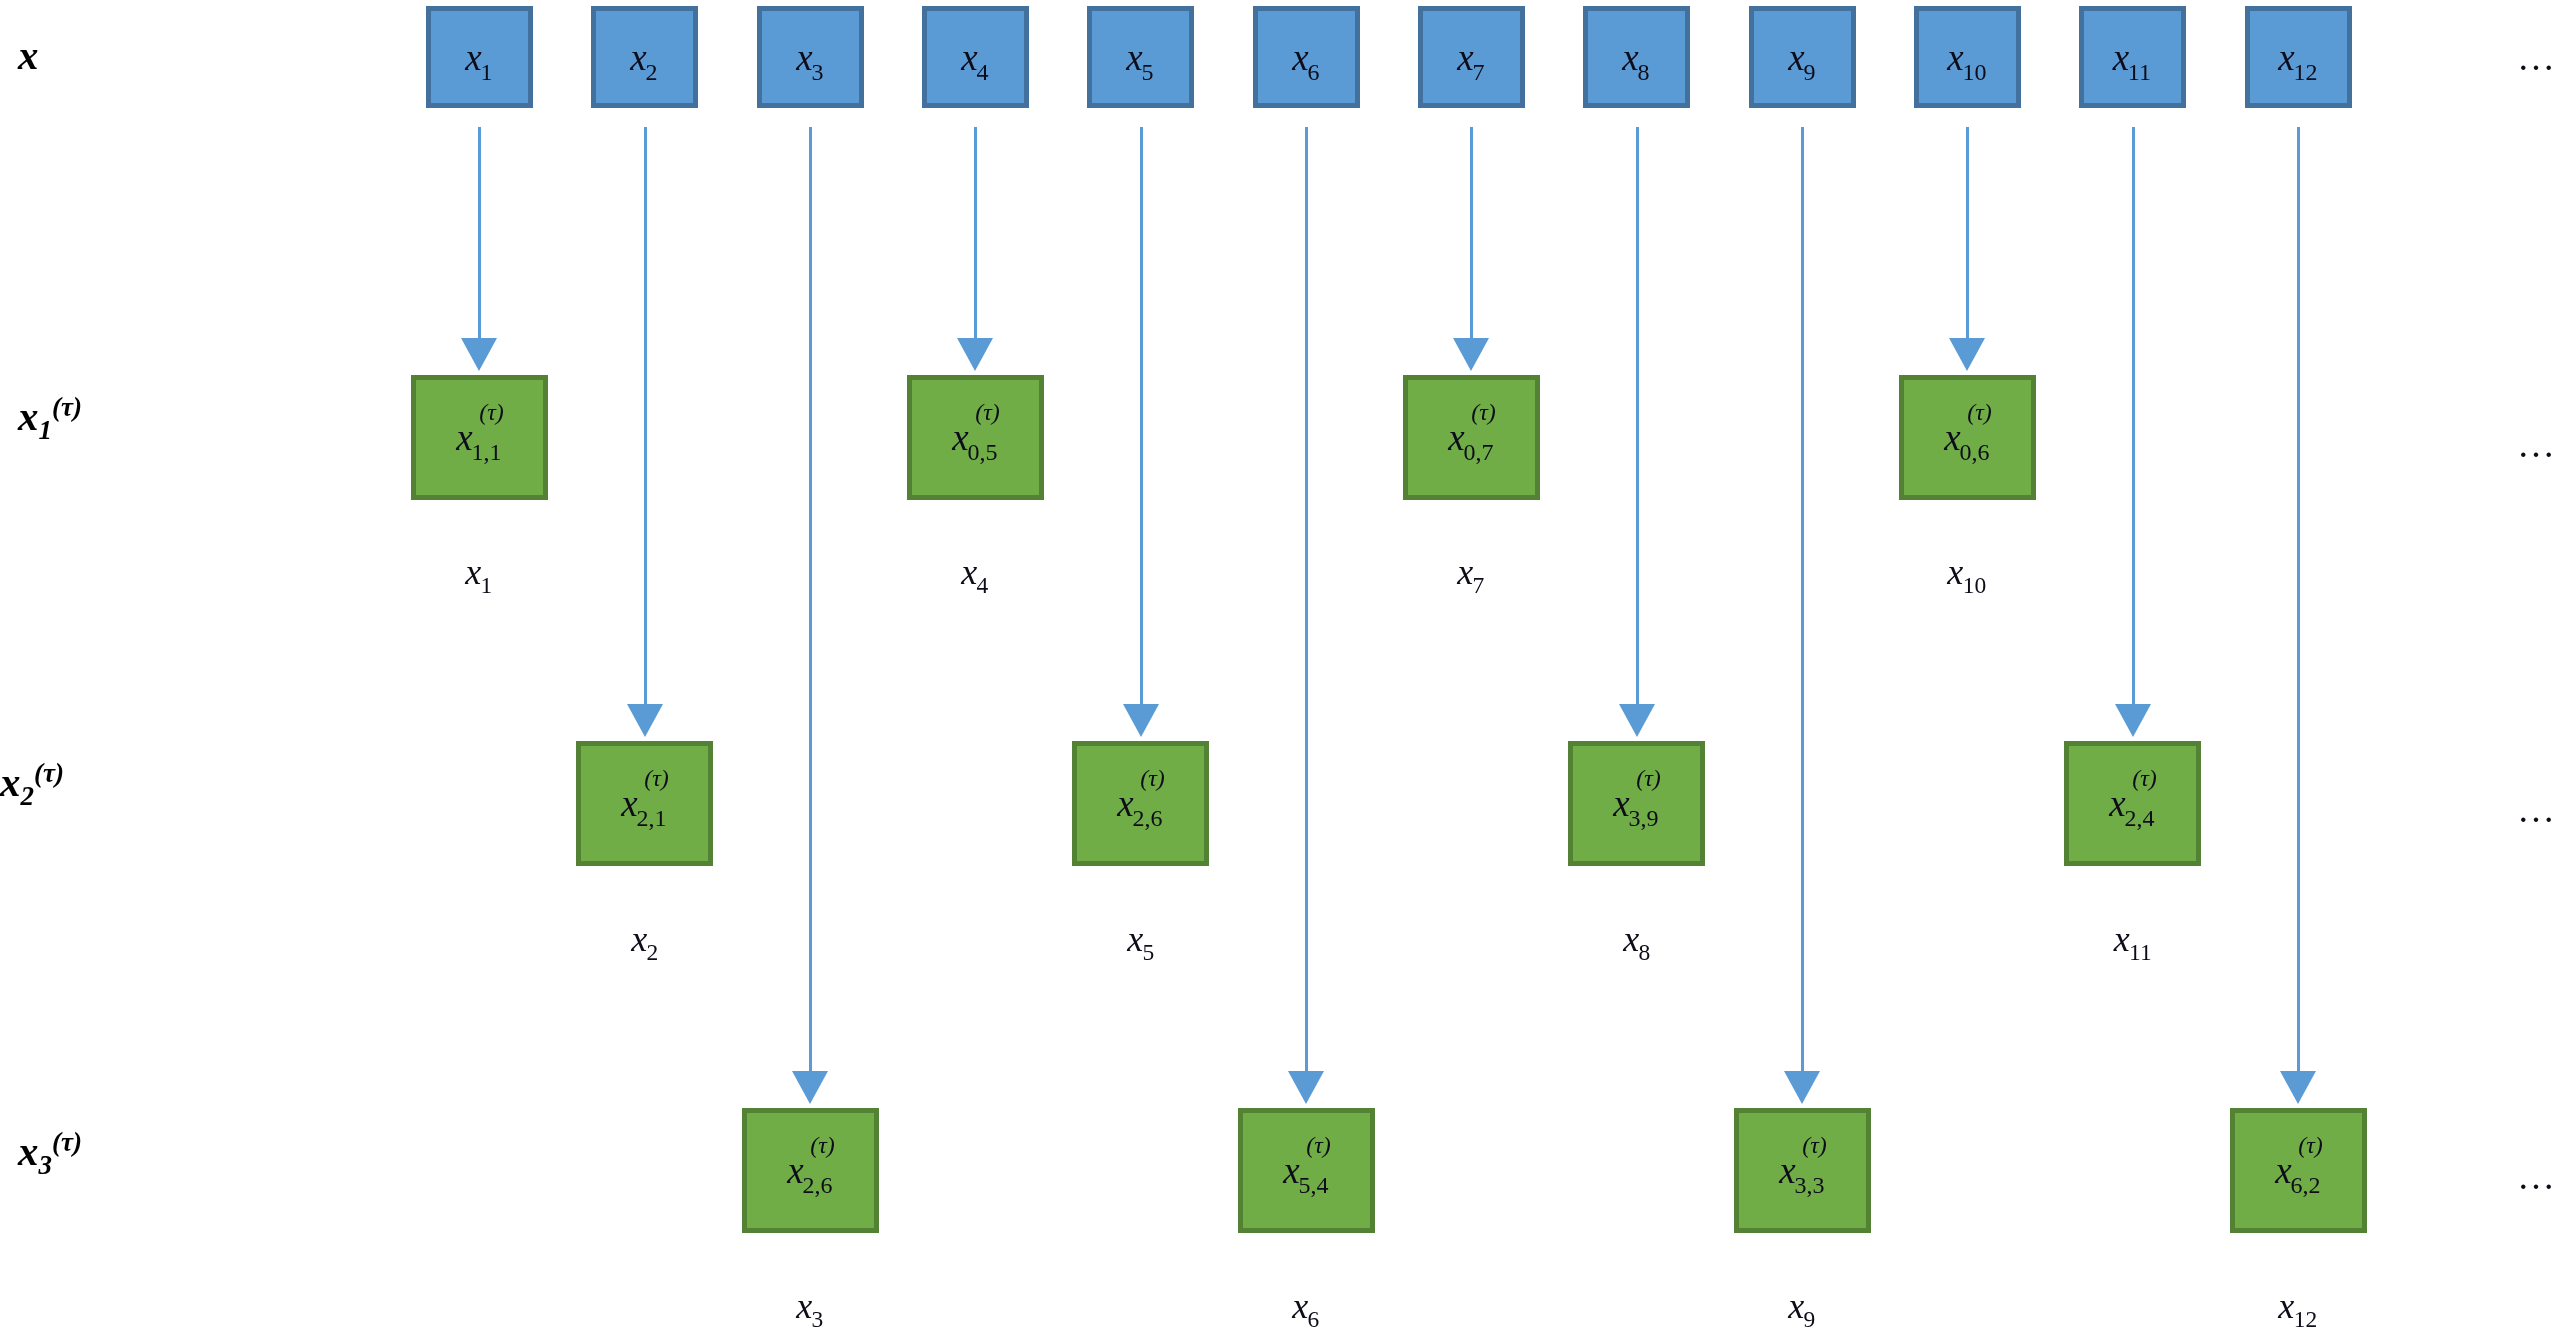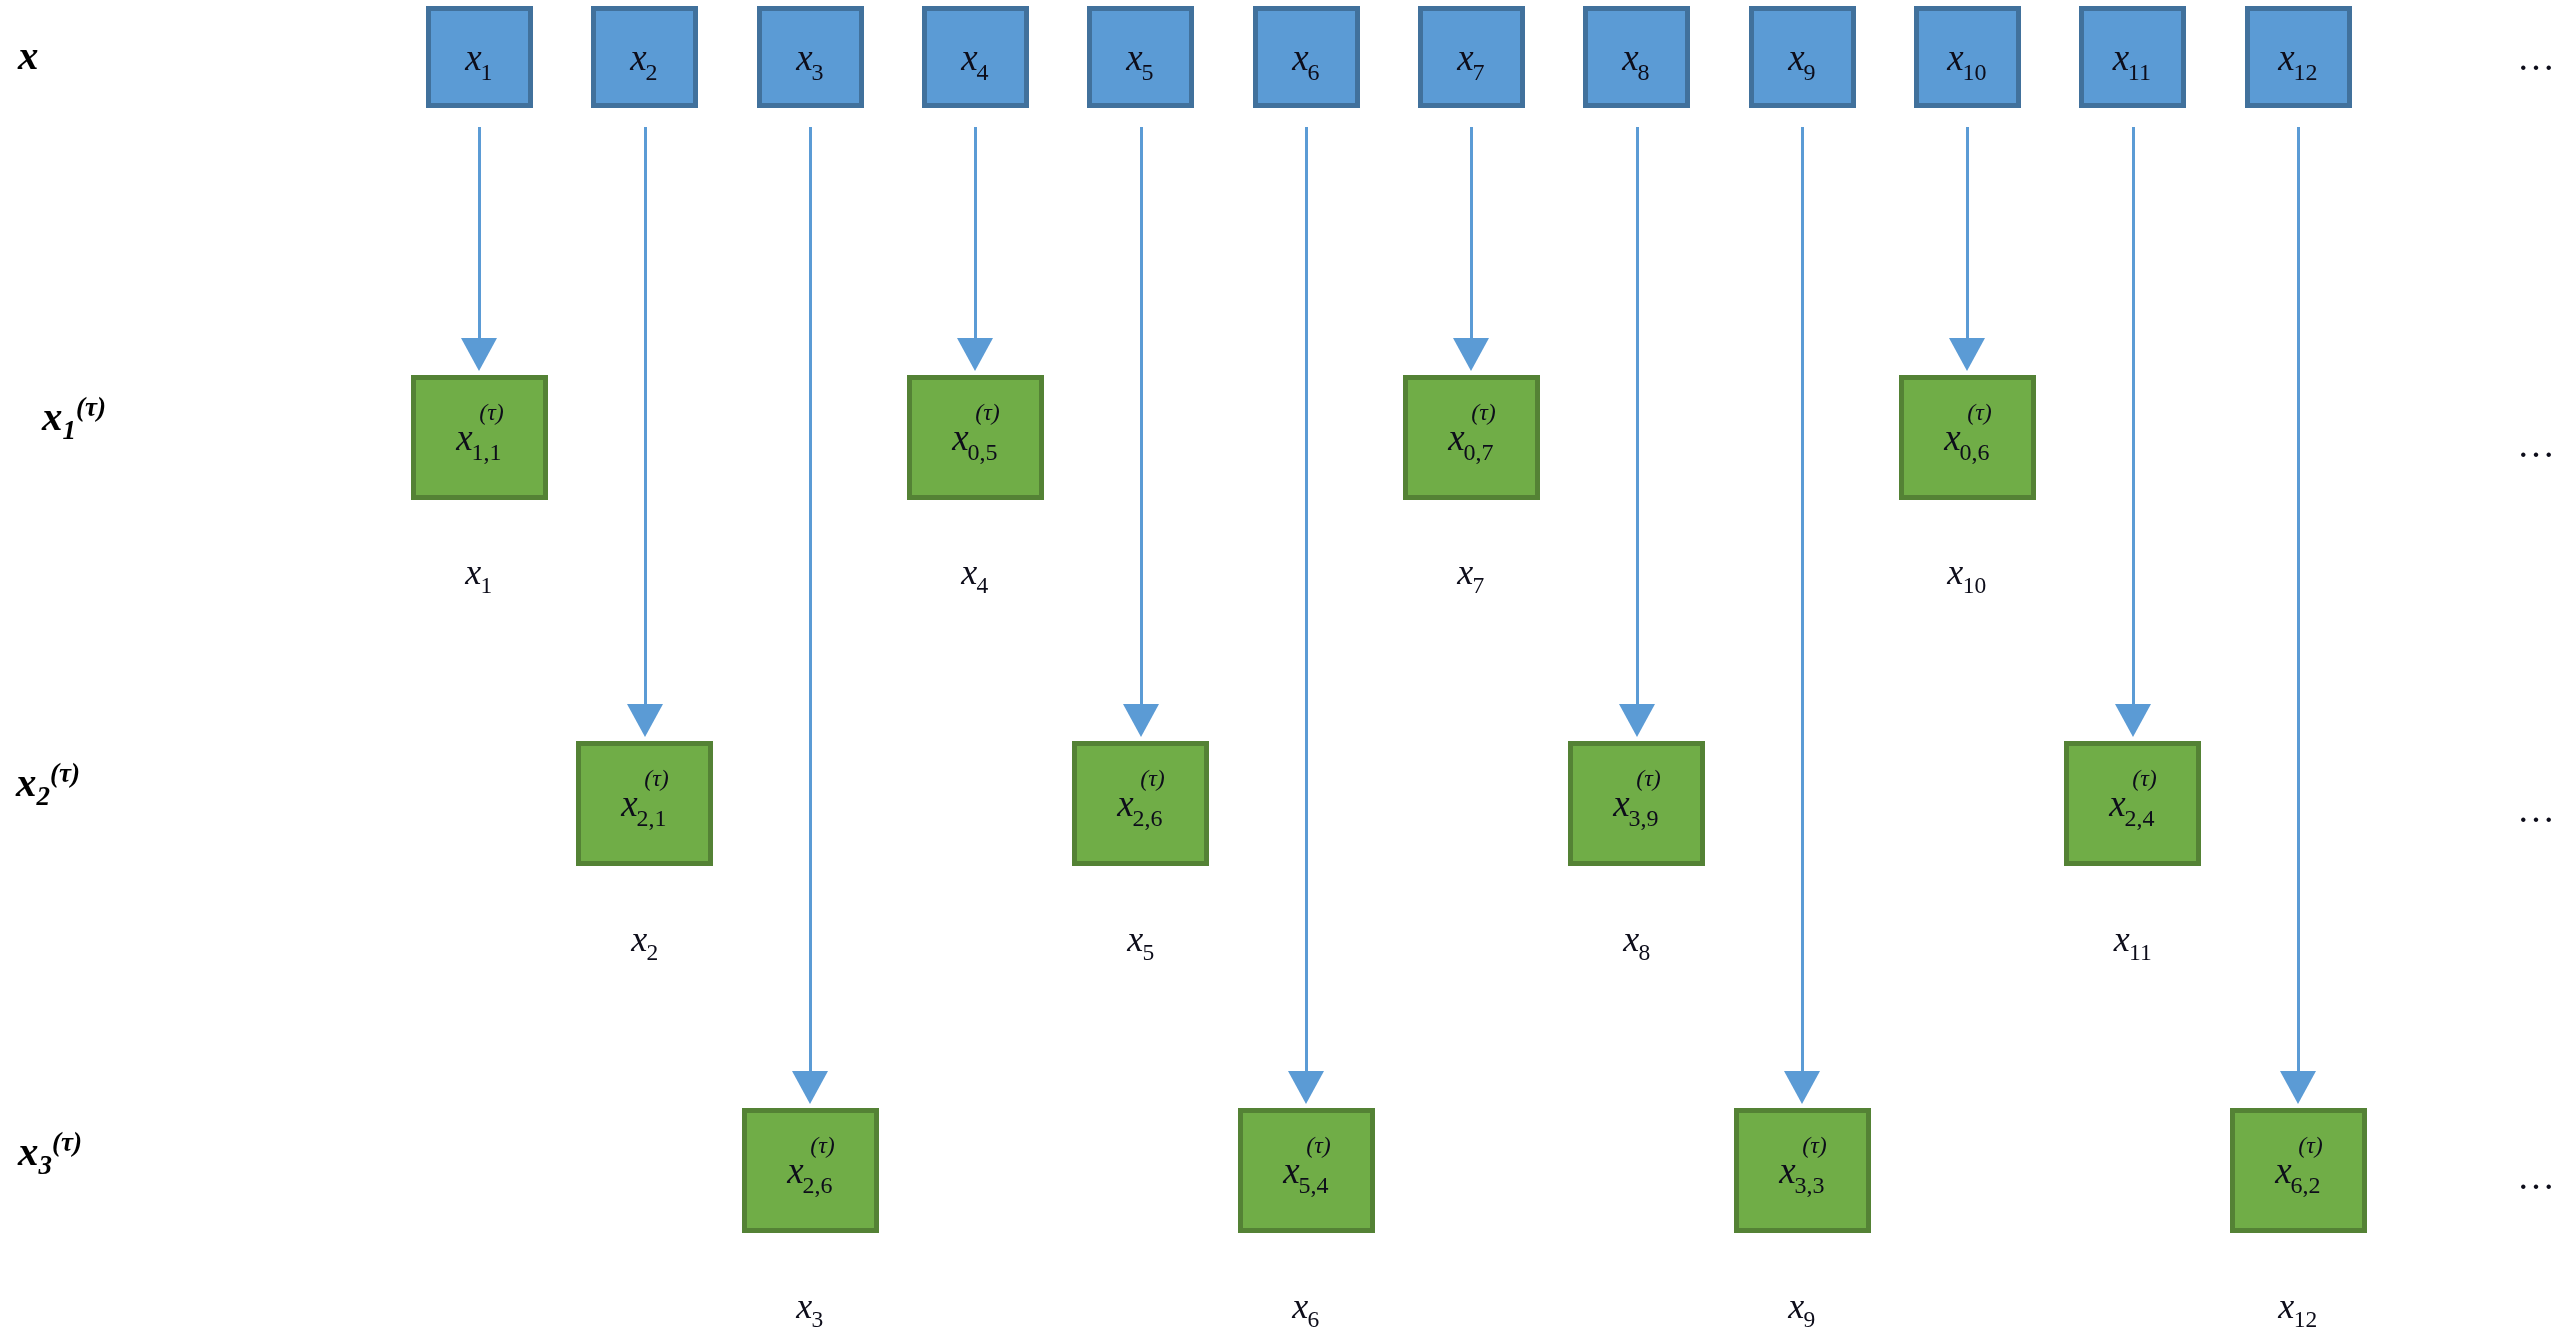--- a/index.html
+++ b/index.html
@@ -182,22 +182,22 @@
     </div>
     <div class="arrow" style="left: 2132px; top: 127px;">
       <div class="shaft" style="height: 577px;"></div>
       <div class="head" style="top: 577px;"></div>
     </div>
     <div class="arrow" style="left: 2297px; top: 127px;">
       <div class="shaft" style="height: 944px;"></div>
       <div class="head" style="top: 944px;"></div>
     </div>
     <div class="row-label" style="left: 18px; top: 35px;"><span>x</span></div>
-    <div class="row-label" style="left: 18px; top: 394px; margin-left: 24px;"><span>x</span><span class="sub">1</span><span class="sup">(τ)</span></div>
-    <div class="row-label" style="left: 16px; top: 760px; text-align: right;"><span>x</span><span class="sub">2</span><span class="sup">(τ)</span></div>
+    <div class="row-label" style="left: 18px; top: 394px;"><span>x</span><span class="sub">1</span><span class="sup">(τ)</span></div>
+    <div class="row-label" style="left: 0; top: 760px; text-align: right;"><span>x</span><span class="sub">2</span><span class="sup">(τ)</span></div>
     <div class="row-label" style="left: 18px; top: 1129px;"><span>x</span><span class="sub">3</span><span class="sup">(τ)</span></div>
     <div class="node blue" style="left: 426px; top: 6.4px; width: 107px; height: 102px;">
       <span class="tex"><span class="base">x</span><span class="sub">1</span></span>
     </div>
     <div class="node blue" style="left: 591px; top: 6.4px; width: 107px; height: 102px;">
       <span class="tex"><span class="base">x</span><span class="sub">2</span></span>
     </div>
     <div class="node blue" style="left: 757px; top: 6.4px; width: 107px; height: 102px;">
       <span class="tex"><span class="base">x</span><span class="sub">3</span></span>
     </div>

